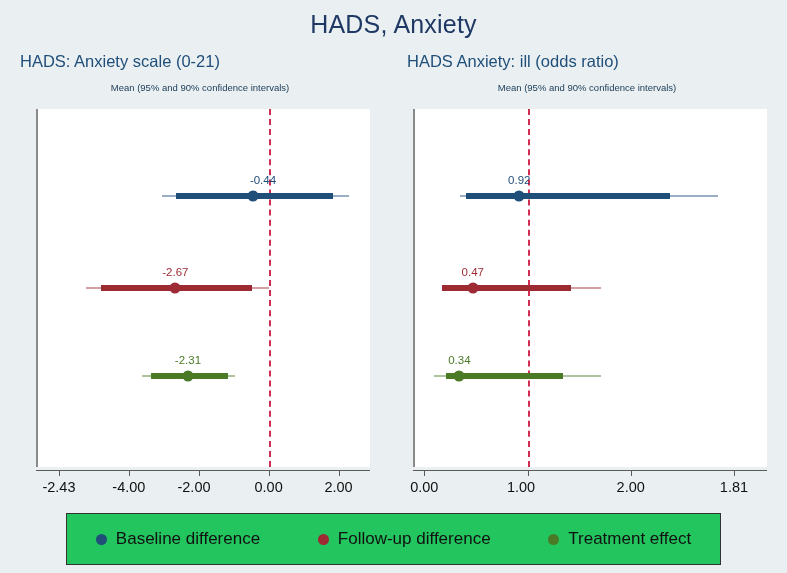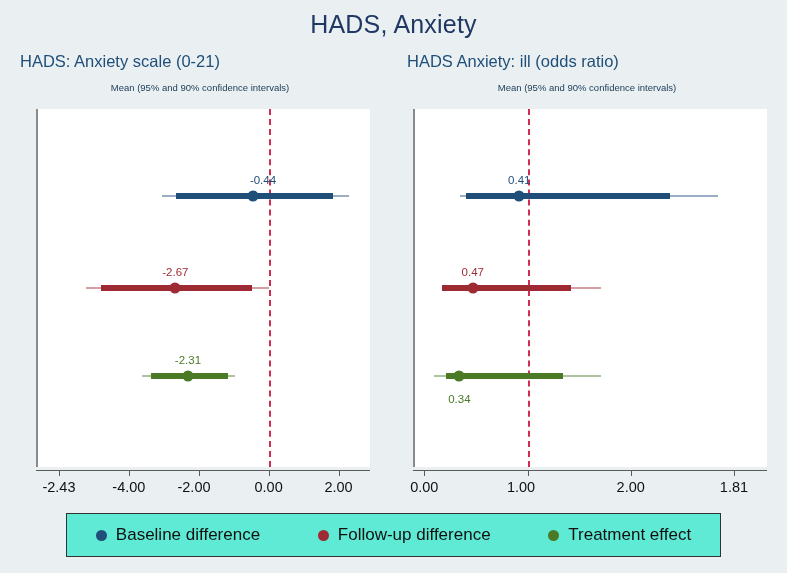--- a/index.html
+++ b/index.html
@@ -91,22 +91,22 @@
     position: absolute;
     font-size: 11.5px;
     transform: translateX(-50%);
     white-space: nowrap;
   }
   .legend-box {
     position: absolute;
     left: 66px;
     top: 513px;
     width: 655px;
-    height: 44px;
-    background: #5eead4;
+    height: 52px;
+    background: #22c55e;
     border: 1px solid #333333;
     display: flex;
     align-items: center;
     justify-content: space-around;
     box-sizing: border-box;
   }
   .legend-item {
     display: flex;
     align-items: center;
     gap: 9px;
@@ -171,29 +171,29 @@
       <div class="tick" style="left: 527.516px; top: 471px;"></div>
       <div class="tick-label" style="left: 521px; top: 479px;">1.00</div>
       <div class="tick" style="left: 630.742px; top: 471px;"></div>
       <div class="tick-label" style="left: 630.742px; top: 479px;">2.00</div>
       <div class="tick" style="left: 733.968px; top: 471px;"></div>
       <div class="tick-label" style="left: 733.968px; top: 479px;">1.81</div>
       <div class="ref-line" style="left: 527.516px; top: 109px; height: 358px;"></div>
       <div class="ci-thin" style="left: 460.419px; width: 258.065px; top: 195px; background: rgb(31, 78, 121); opacity: 0.45;"></div>
       <div class="ci-thick" style="left: 465.581px; width: 204.387px; top: 193px; background: rgb(31, 78, 121);"></div>
       <div class="point-dot" style="left: 519.258px; top: 196px; background: rgb(31, 78, 121);"></div>
-      <div class="point-label" style="left: 519.258px; top: 174px; color: rgb(31, 78, 121);">0.41</div>
+      <div class="point-label" style="left: 519.258px; top: 174px; color: rgb(31, 78, 121);">0.92</div>
       <div class="ci-thin" style="left: 444.935px; width: 155.871px; top: 287px; background: rgb(158, 42, 52); opacity: 0.45;"></div>
       <div class="ci-thick" style="left: 441.839px; width: 129.032px; top: 285px; background: rgb(158, 42, 52);"></div>
       <div class="point-dot" style="left: 472.806px; top: 288px; background: rgb(158, 42, 52);"></div>
       <div class="point-label" style="left: 472.806px; top: 266px; color: rgb(158, 42, 52);">0.47</div>
       <div class="ci-thin" style="left: 433.581px; width: 167.226px; top: 375px; background: rgb(74, 122, 38); opacity: 0.45;"></div>
       <div class="ci-thick" style="left: 445.968px; width: 116.645px; top: 373px; background: rgb(74, 122, 38);"></div>
       <div class="point-dot" style="left: 459.387px; top: 376px; background: rgb(74, 122, 38);"></div>
-      <div class="point-label" style="left: 459.387px; top: 354px; color: rgb(74, 122, 38); margin-top: 39px;">0.34</div>
+      <div class="point-label" style="left: 459.387px; top: 354px; color: rgb(74, 122, 38);">0.34</div>
     </div>
 
   <div class="legend-box" id="legend">
       <div class="legend-item">
         <span class="legend-dot" style="background: rgb(31, 78, 121);"></span>
         <span class="legend-label">Baseline difference</span>
       </div>
       <div class="legend-item">
         <span class="legend-dot" style="background: rgb(158, 42, 52);"></span>
         <span class="legend-label">Follow-up difference</span>

